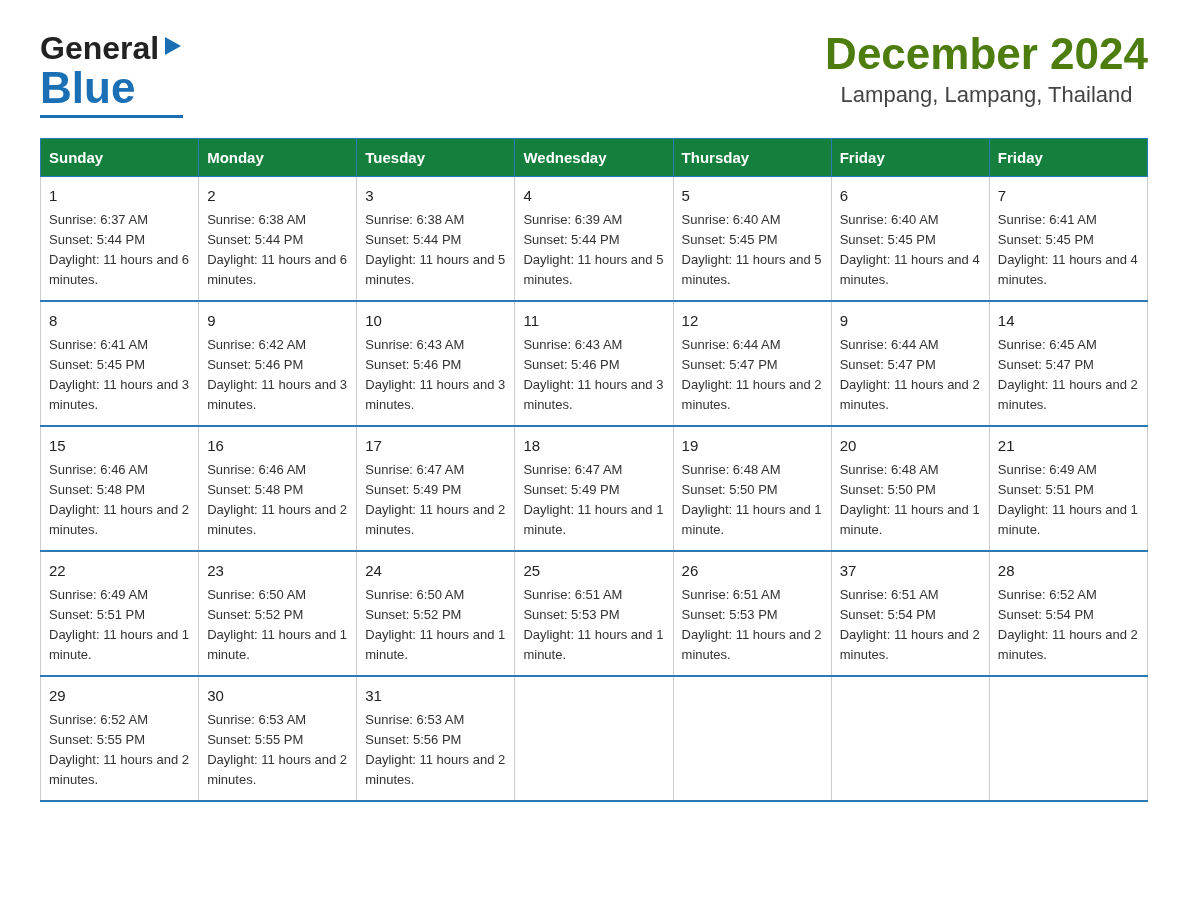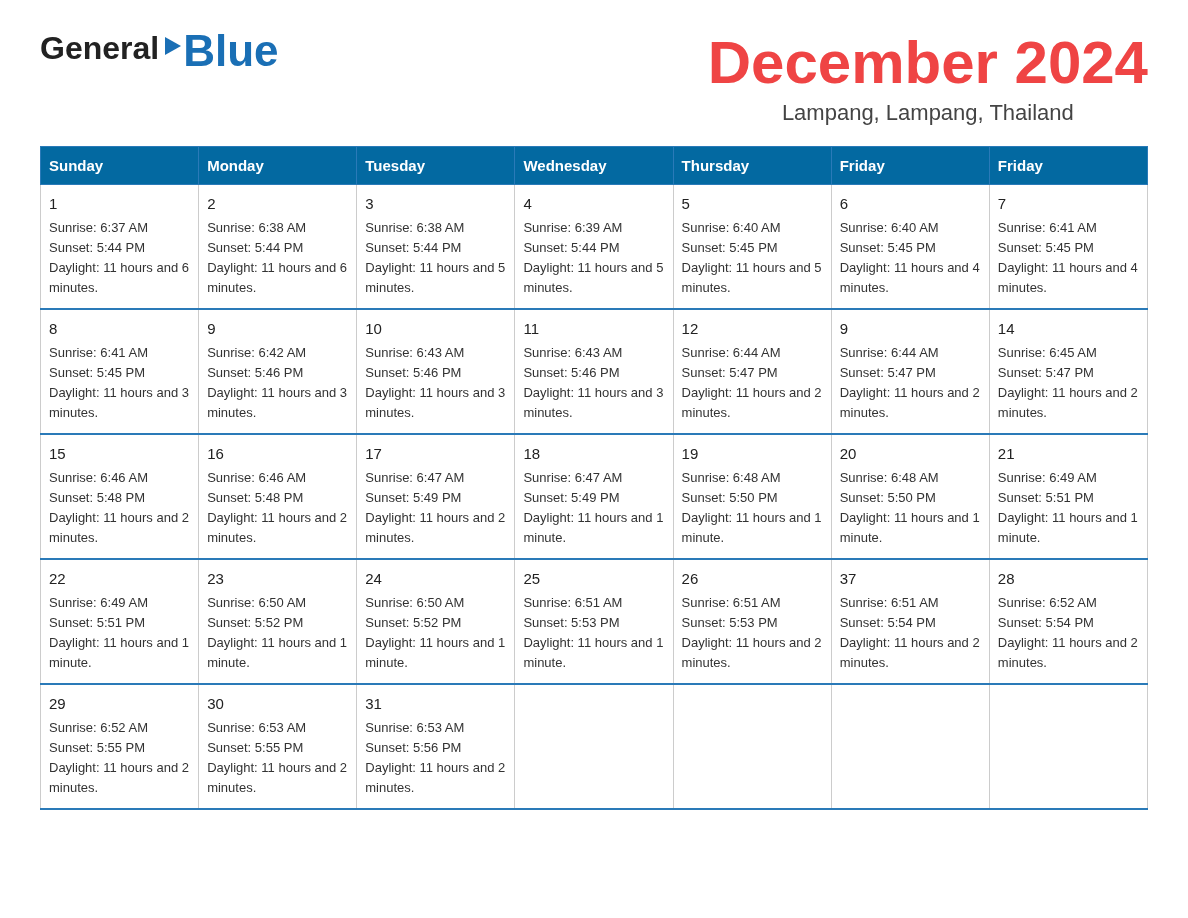--- a/index.html
+++ b/index.html
@@ -12,44 +12,45 @@
       min-height: 918px;
     }
     .header-area {
       display: flex;
       justify-content: space-between;
       align-items: flex-start;
       margin-bottom: 20px;
     }
     .logo-area {
       display: flex;
+      flex-direction: column;
       align-items: flex-start;
     }
     .title-area {
       text-align: right;
     }
     .month-title {
-      font-size: 60px;
+      font-size: 44px;
       font-weight: bold;
-      color: #ef4444;
+      color: #4d7c0f;
       line-height: 1.1;
     }
     .location-title {
       font-size: 22px;
       color: #444;
       margin-top: 4px;
       text-align: center;
     }
     table {
       width: 100%;
       border-collapse: collapse;
       font-size: 13px;
     }
     thead tr th {
-      background: #0369a1;
+      background: #15803d;
       color: #fff;
       padding: 10px 8px;
       text-align: left;
       font-size: 15px;
       font-weight: bold;
       border: 1px solid #2a7ab8;
     }
     tbody tr td {
       vertical-align: top;
       padding: 8px 8px 10px 8px;

